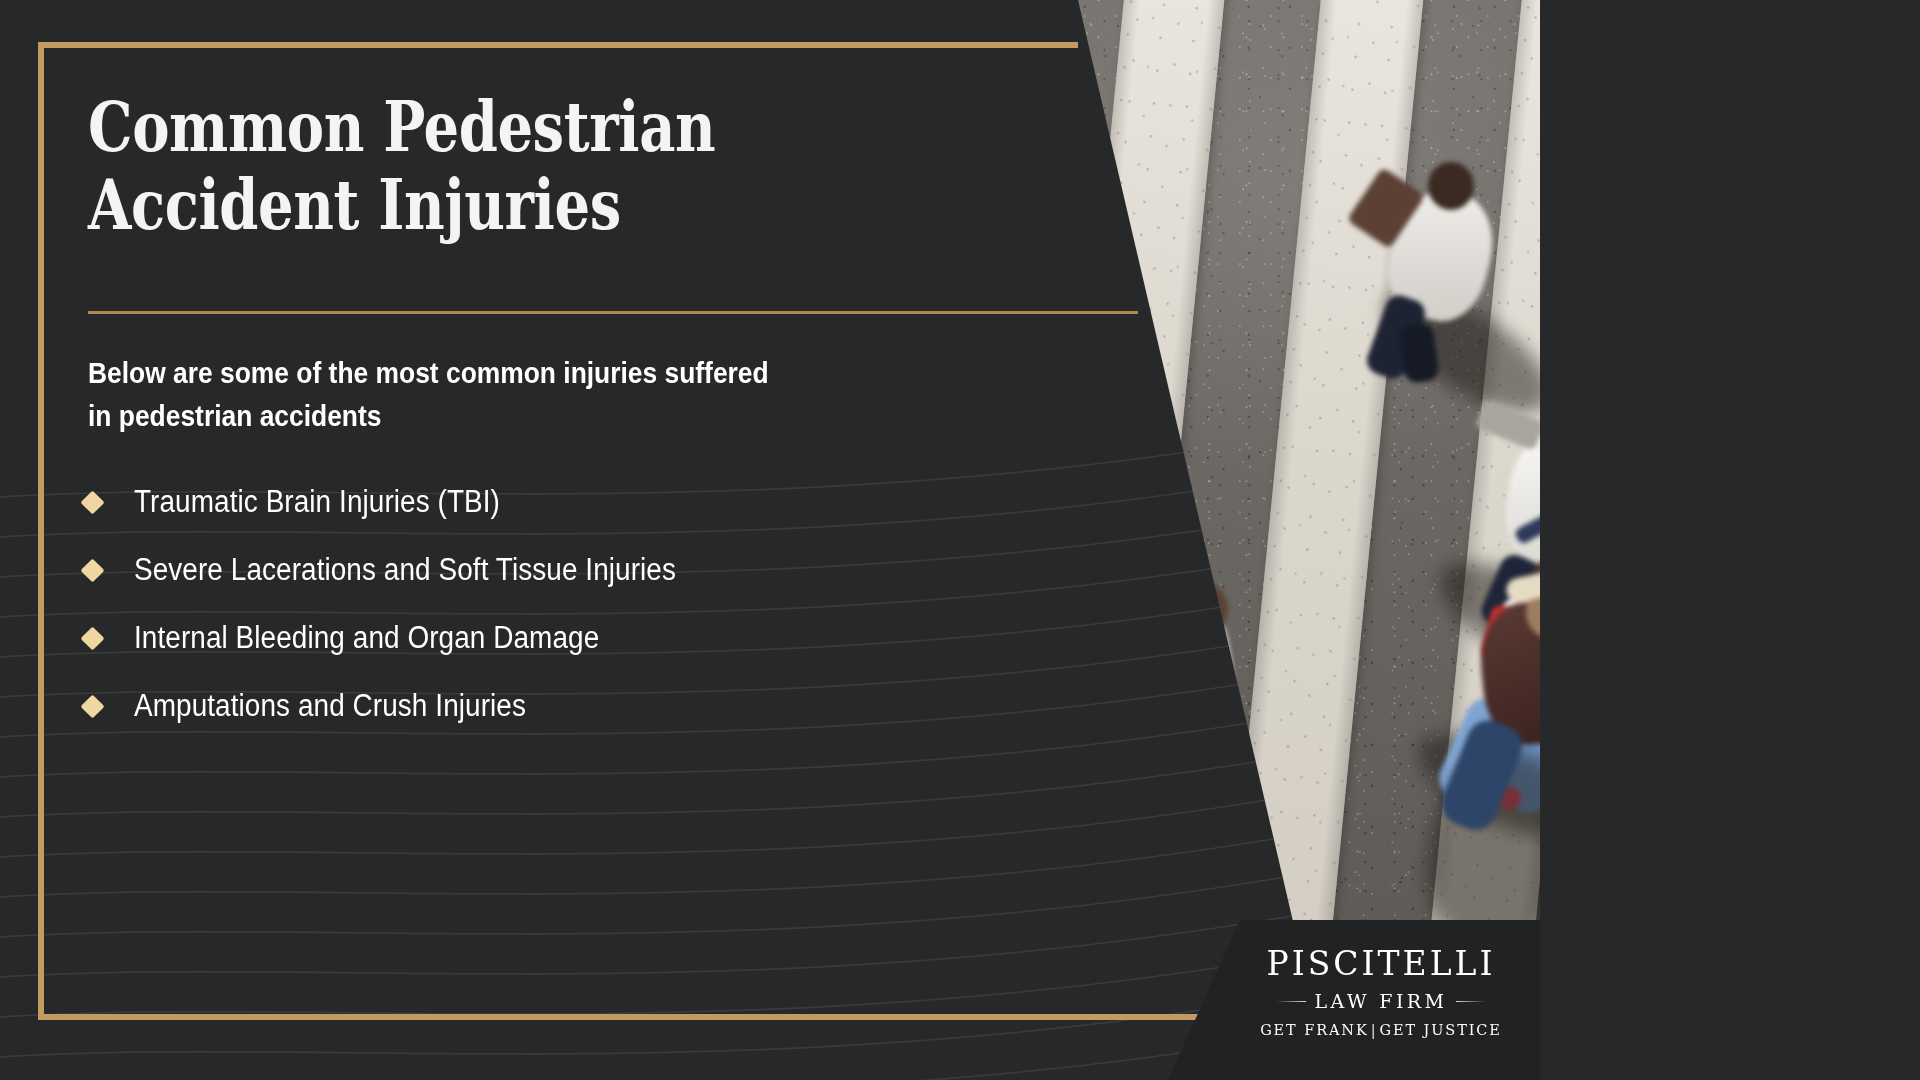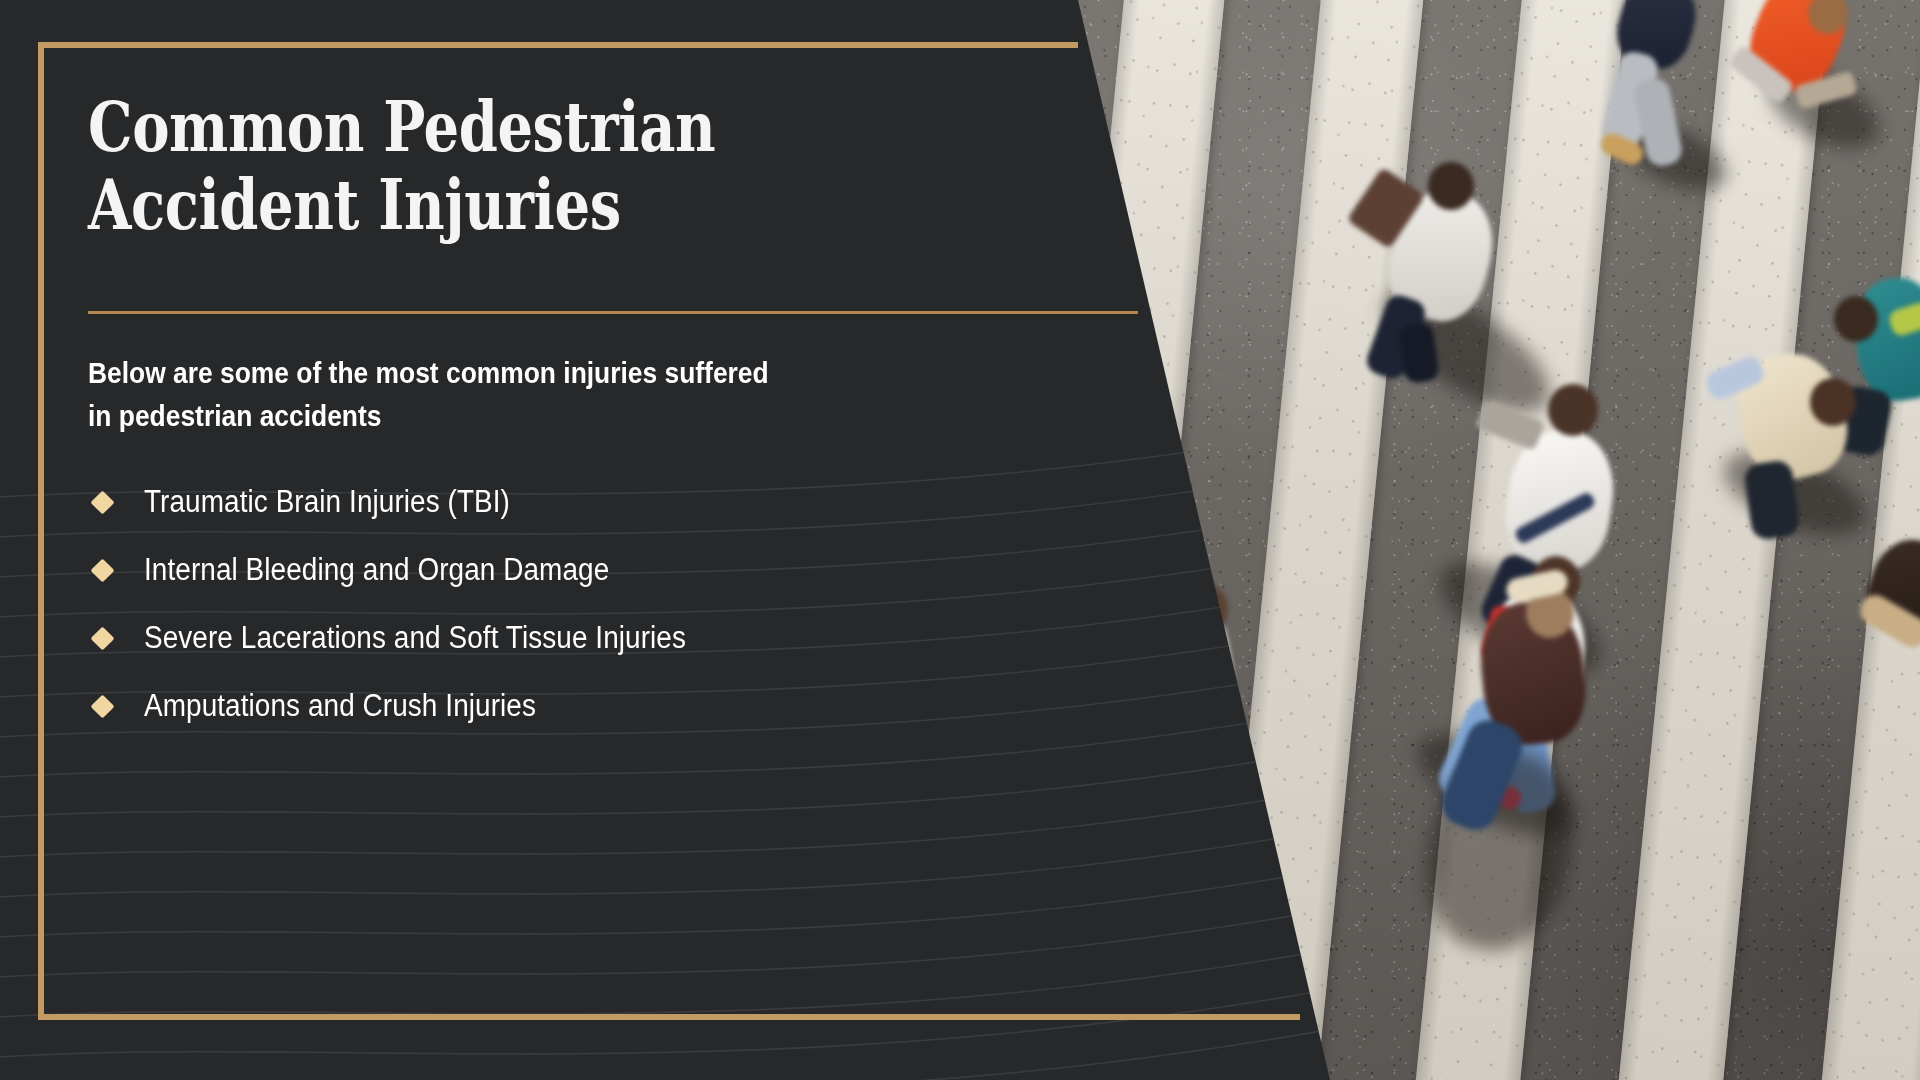--- a/index.html
+++ b/index.html
@@ -5,21 +5,21 @@
   * { margin:0; padding:0; box-sizing:border-box; }
   html,body {
     width:1920px; height:1080px;
     overflow:hidden;
     background:#26282a;
     font-family:"Liberation Sans", sans-serif;
   }
 
   #slide {
     position:relative;
-    width:1920px; height:1080px;
+    width:1540px; height:1080px;
     overflow:hidden;
     background:#c2410c;
   }
 
   
   .photo-layer{
     position:absolute; inset:0;
     z-index:1;
   }
   .photo {
@@ -143,21 +143,21 @@
   .subtitle{
     position:absolute; left:88px; top:352px; width:900px;
     font-size:30px; font-weight:700; line-height:1.42;
     color:#ffffff;
     transform:scaleX(.88);
     transform-origin:left top;
     white-space:pre-line;
   }
 
   
-  .bullets{ position:absolute; left:94px; top:468px; width:1050px; }
+  .bullets{ position:absolute; left:84px; top:468px; width:1050px; }
   .bullet{
     display:flex; align-items:center;
     height:68px;
   }
   .diamond{
     flex:0 0 auto;
     width:17px; height:17px;
     background:#f0d6a0;
     transform:rotate(45deg);
     margin-right:33px;
@@ -354,32 +354,45 @@
 
       <div class="bullet">
         <span class="diamond"></span>
         <span class="bullet-text">Traumatic Brain Injuries (TBI)</span>
       </div>
 
 
 
       <div class="bullet">
         <span class="diamond"></span>
-        <span class="bullet-text">Internal Bleeding and Organ Damage</span>
+        <span class="bullet-text">Severe Lacerations and Soft Tissue Injuries</span>
       </div>
 
       <div class="bullet">
         <span class="diamond"></span>
-        <span class="bullet-text">Severe Lacerations and Soft Tissue Injuries</span>
+        <span class="bullet-text">Internal Bleeding and Organ Damage</span>
       </div>
 
       <div class="bullet">
         <span class="diamond"></span>
         <span class="bullet-text">Amputations and Crush Injuries</span>
       </div>
 
 
 
     </div>
   </div>
 
+  <div class="logo-badge">
+    <div class="logo-inner">
+      <div class="logo-name">PISCITELLI</div>
+      <div class="logo-sub">
+        <span class="dash"></span>
+        <span class="txt">LAW FIRM</span>
+        <span class="dash r"></span>
+      </div>
+      <div class="logo-tag">
+        <span>GET FRANK</span><span class="bar">|</span><span>GET JUSTICE</span>
+      </div>
+    </div>
+  </div>
 
 </div>
 
 </body></html>

